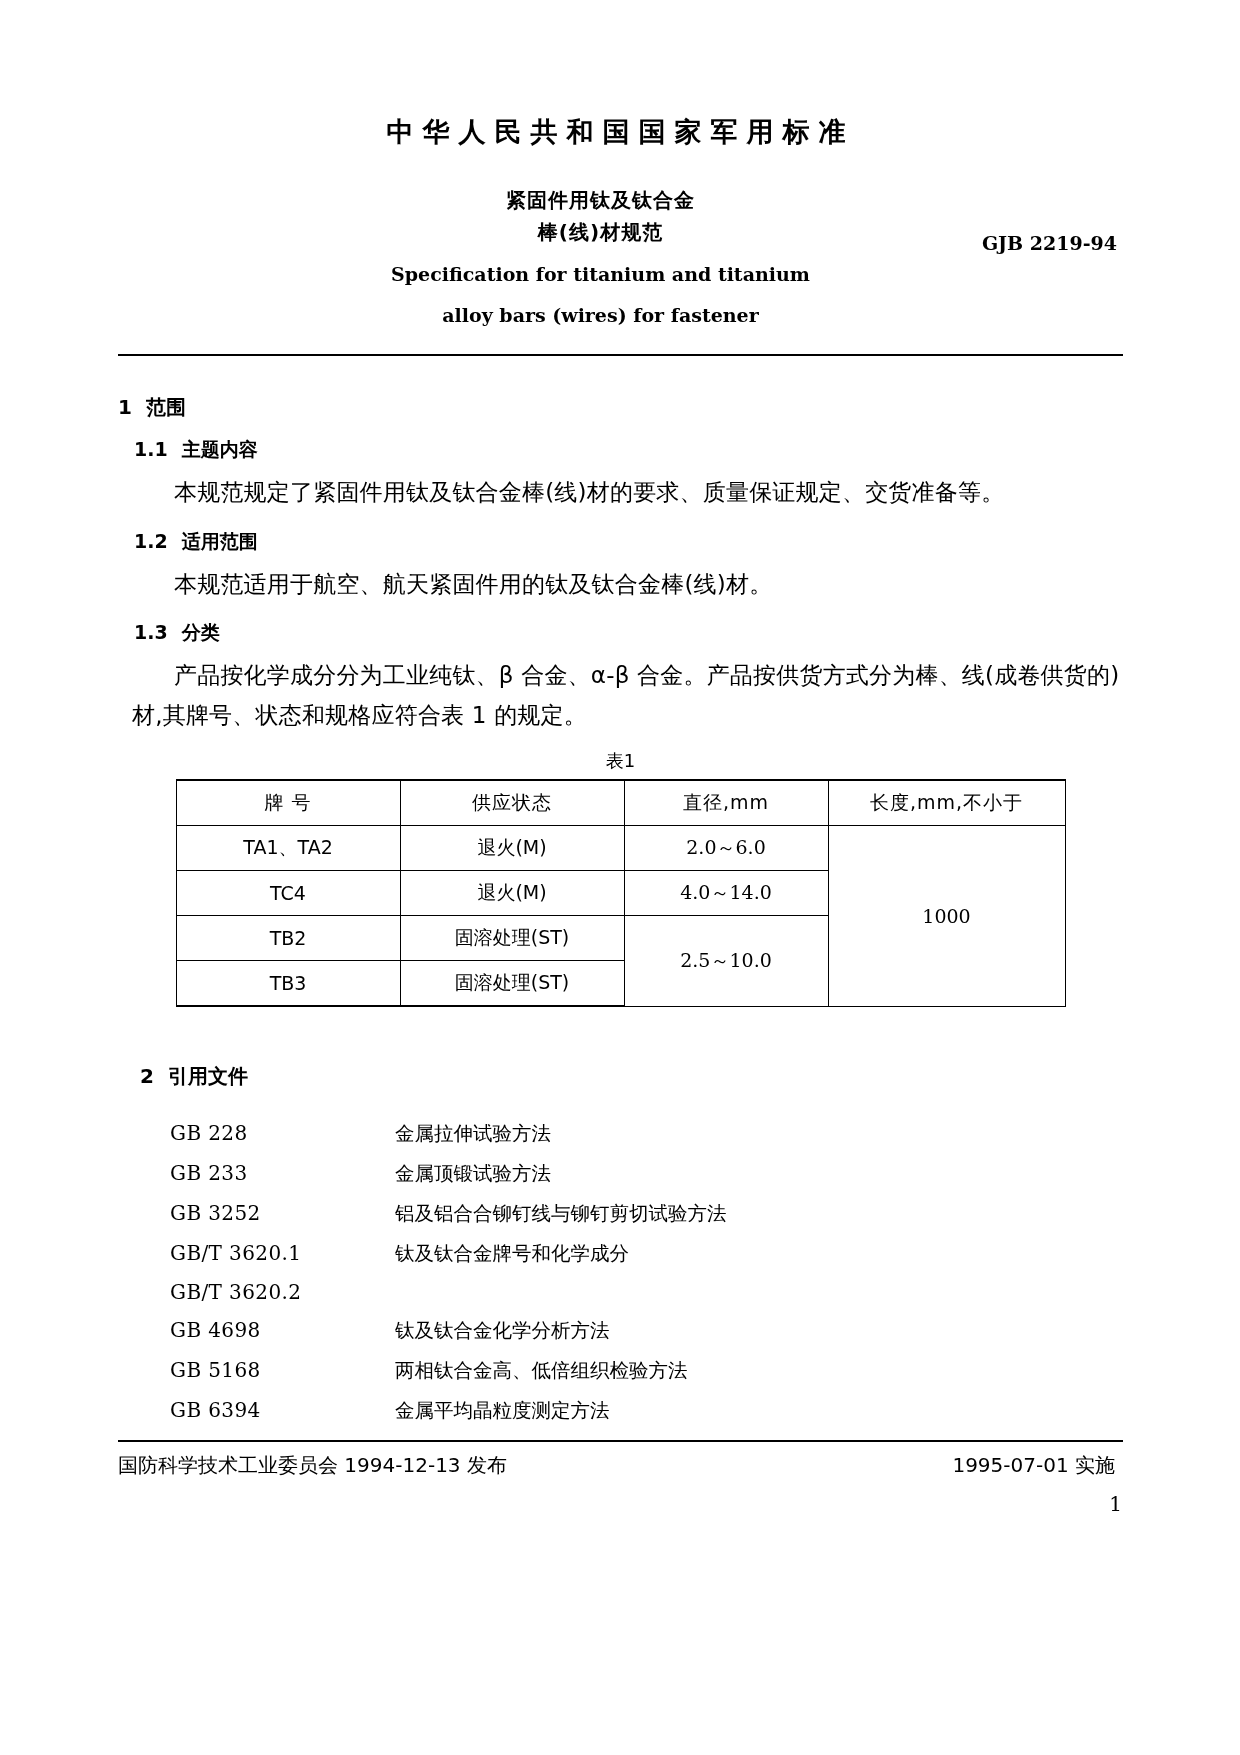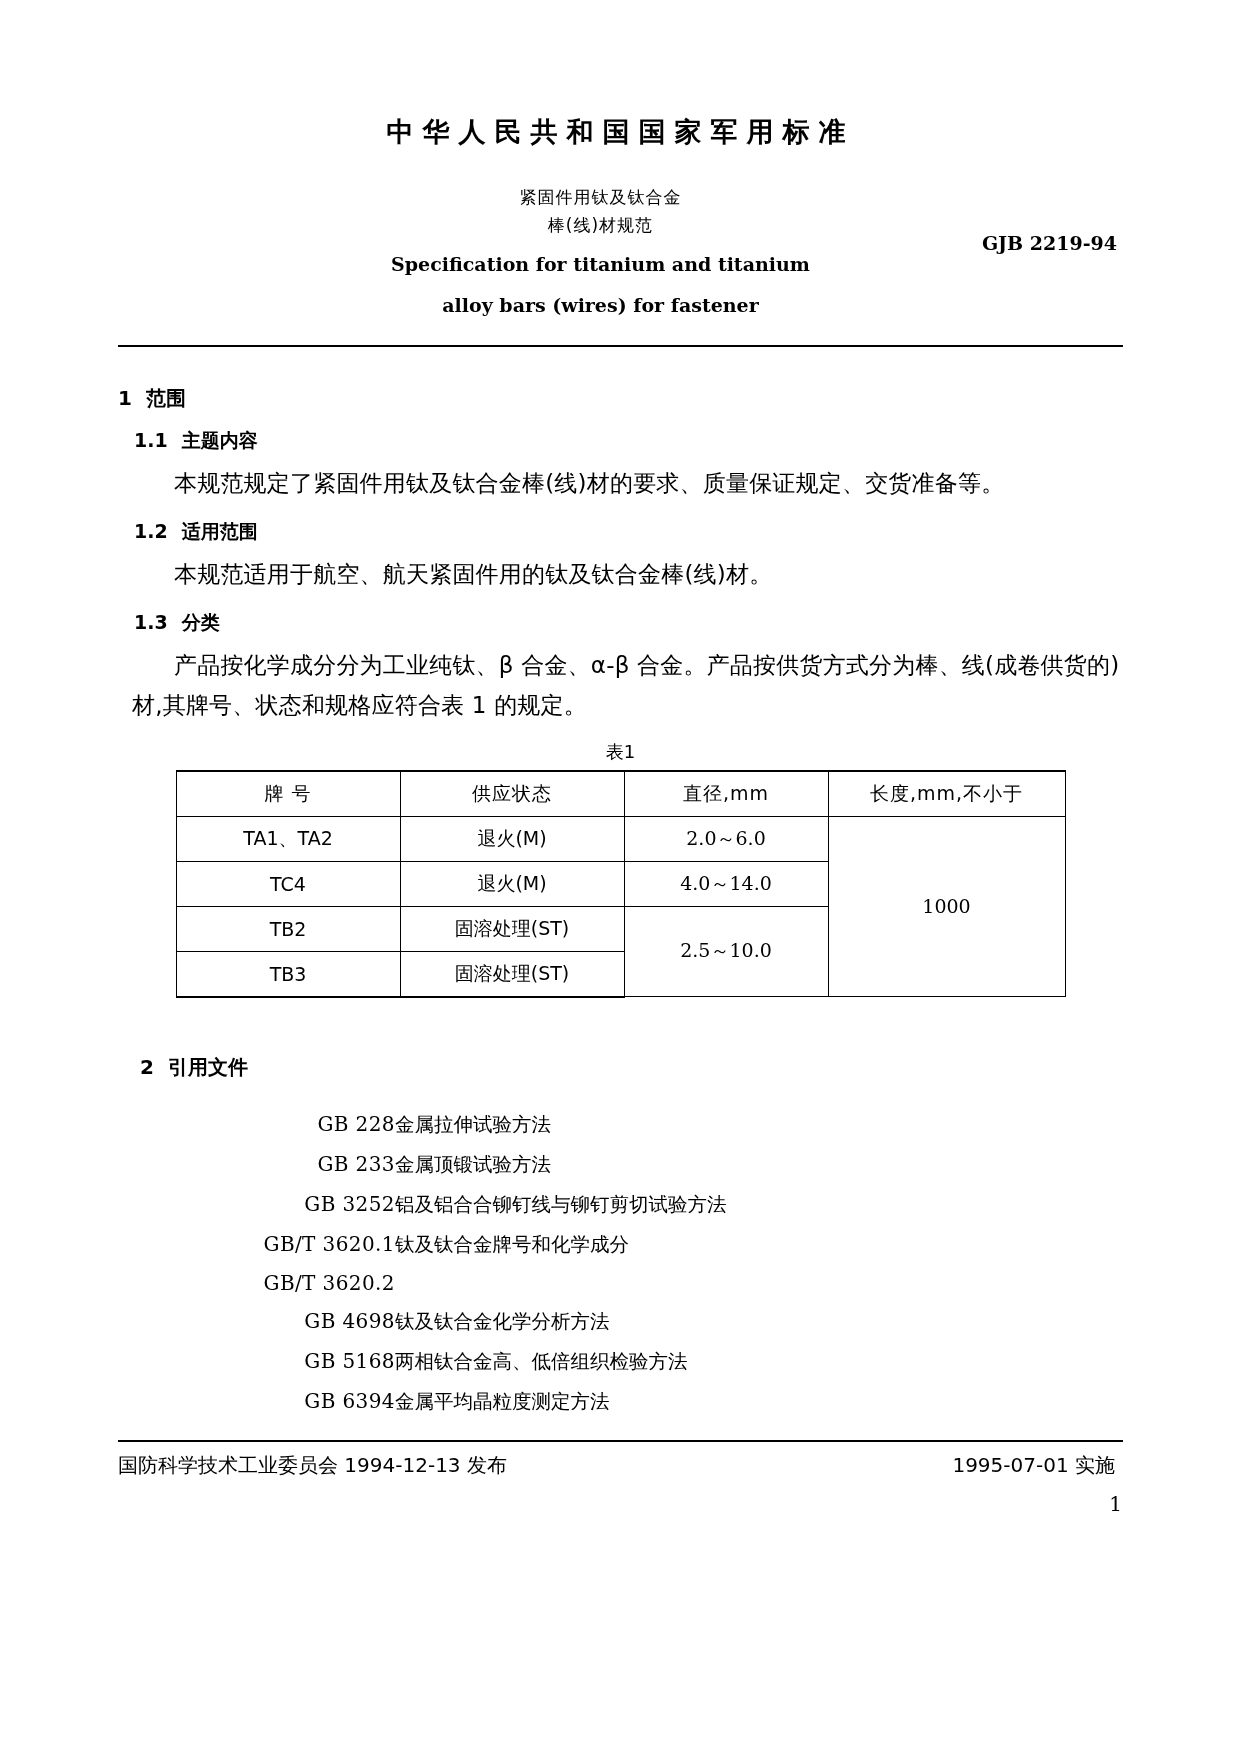--- a/index.html
+++ b/index.html
@@ -37,22 +37,22 @@
     letter-spacing: 9px;
     margin-top: 14px;
     margin-bottom: 34px;
   }
   .title-block {
     position: relative;
     text-align: center;
   }
   .title-cn {
     font-family: "DejaVu Sans", "Liberation Sans", sans-serif;
-    font-weight: normal;
-    font-size: 17px;
+    font-weight: bold;
+    font-size: 20px;
     line-height: 1.62;
     letter-spacing: 1px;
     margin-left: -40px;
   }
   .title-en {
     font-family: "DejaVu Serif", "Liberation Serif", serif;
     font-weight: bold;
     font-size: 19px;
     line-height: 1.62;
     margin-top: 10px;
@@ -141,21 +141,20 @@
   .ref-row {
     display: flex;
     align-items: baseline;
     margin-bottom: 13px;
   }
   .ref-code {
     width: 225px;
     font-family: "DejaVu Serif", "Liberation Serif", serif;
     font-size: 20px;
     letter-spacing: 0.4px;
-    text-align: right;
   }
   .ref-name {
     font-family: "DejaVu Sans", "Liberation Sans", sans-serif;
     font-size: 19.5px;
   }
 
   
   .rule-bottom {
     position: absolute;
     left: 118px;

